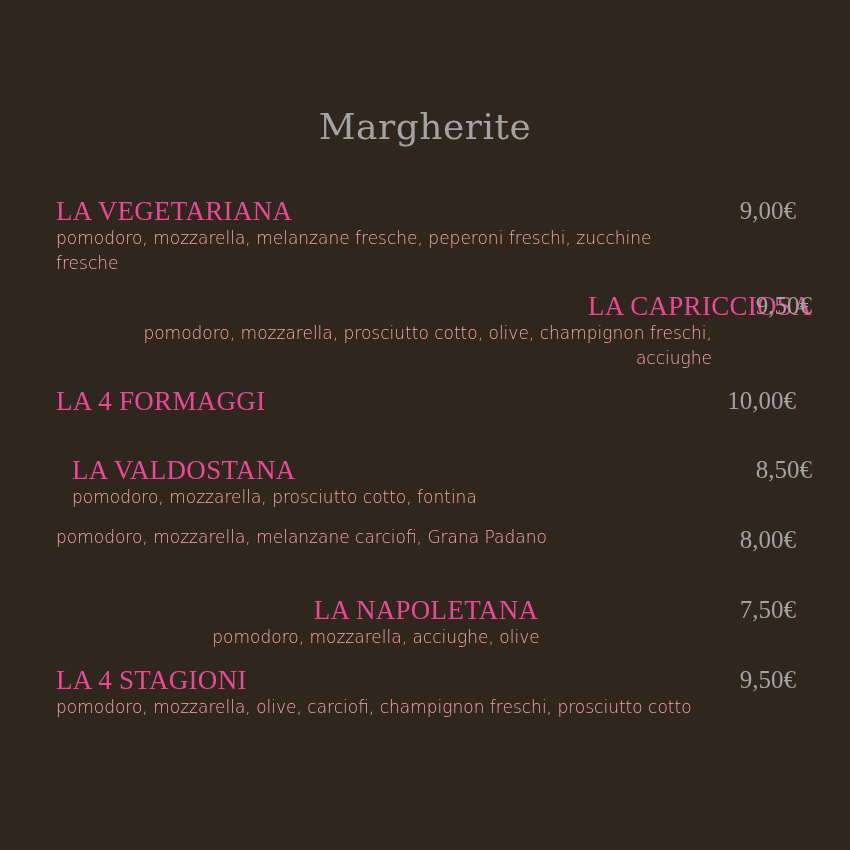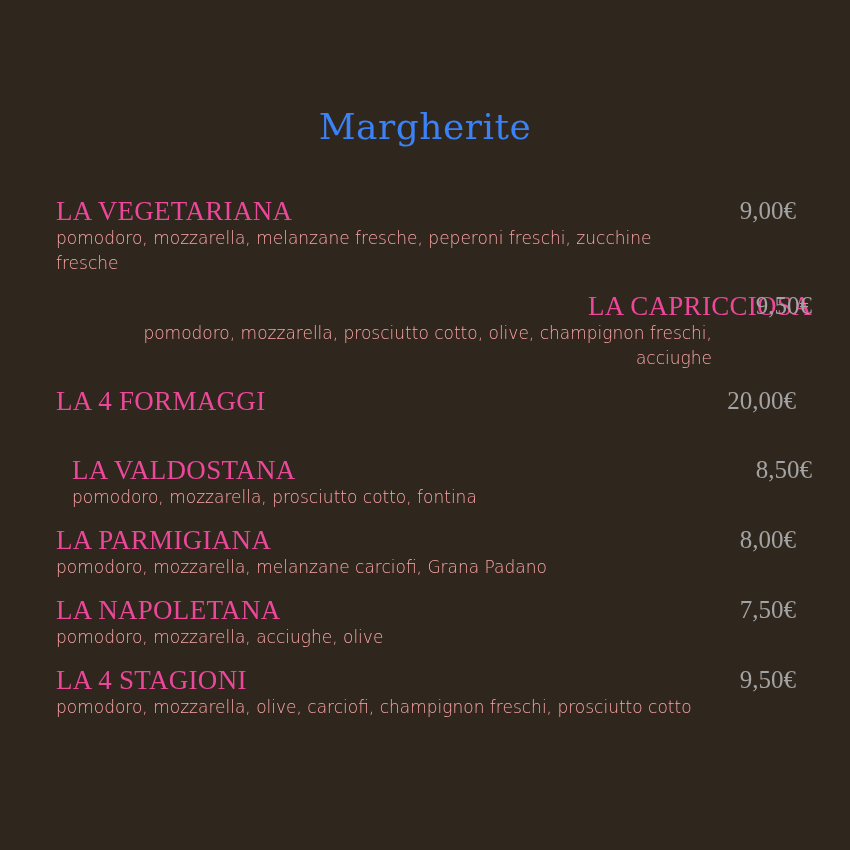--- a/index.html
+++ b/index.html
@@ -9,21 +9,21 @@
     position: relative;
     overflow: hidden;
     font-family: "Liberation Sans", sans-serif;
   }
   .title {
     position: absolute;
     top: 106px; left: 0; width: 850px;
     text-align: center;
     font-family: "DejaVu Serif", serif;
     font-size: 36px;
-    color: #3b82f6;
+    color: #a3a3a3;
     letter-spacing: 0.5px;
   }
   .menu {
     position: absolute;
     left: 56px; width: 740px;
     top: 196px;
   }
   .item { position: relative; }
   .name {
     font-family: "Liberation Serif", serif;
@@ -61,33 +61,32 @@
     <div class="price">9,00€</div>
     <div class="desc">pomodoro, mozzarella, melanzane fresche, peperoni freschi, zucchine fresche</div>
   </div>
   <div class="item" style="position:absolute; top:95px; left:16px; width:740px;text-align:right;">
     <div class="name">LA CAPRICCIOSA</div>
     <div class="price">9,50€</div>
     <div class="desc">pomodoro, mozzarella, prosciutto cotto, olive, champignon freschi, acciughe</div>
   </div>
   <div class="item" style="position:absolute; top:190px; left:0; width:740px;">
     <div class="name">LA 4 FORMAGGI</div>
-    <div class="price">20,00€</div>
+    <div class="price">10,00€</div>
   </div>
   <div class="item" style="position:absolute; top:259px; left:16px; width:740px;">
     <div class="name">LA VALDOSTANA</div>
     <div class="price">8,50€</div>
     <div class="desc">pomodoro, mozzarella, prosciutto cotto, fontina</div>
   </div>
   <div class="item" style="position:absolute; top:329px; left:0; width:740px;">
-    <div class="name">LA PARMIGIANA</div>
     <div class="price">8,00€</div>
     <div class="desc">pomodoro, mozzarella, melanzane carciofi, Grana Padano</div>
   </div>
-  <div class="item" style="position:absolute; top:399px; left:0; width:740px;">
+  <div class="item" style="position:absolute; top:399px; left:0; width:740px;text-align:center;">
     <div class="name">LA NAPOLETANA</div>
     <div class="price">7,50€</div>
     <div class="desc">pomodoro, mozzarella, acciughe, olive</div>
   </div>
   <div class="item" style="position:absolute; top:469px; left:0; width:740px;">
     <div class="name">LA 4 STAGIONI</div>
     <div class="price">9,50€</div>
     <div class="desc">pomodoro, mozzarella, olive, carciofi, champignon freschi, prosciutto cotto</div>
   </div>
 </div>

